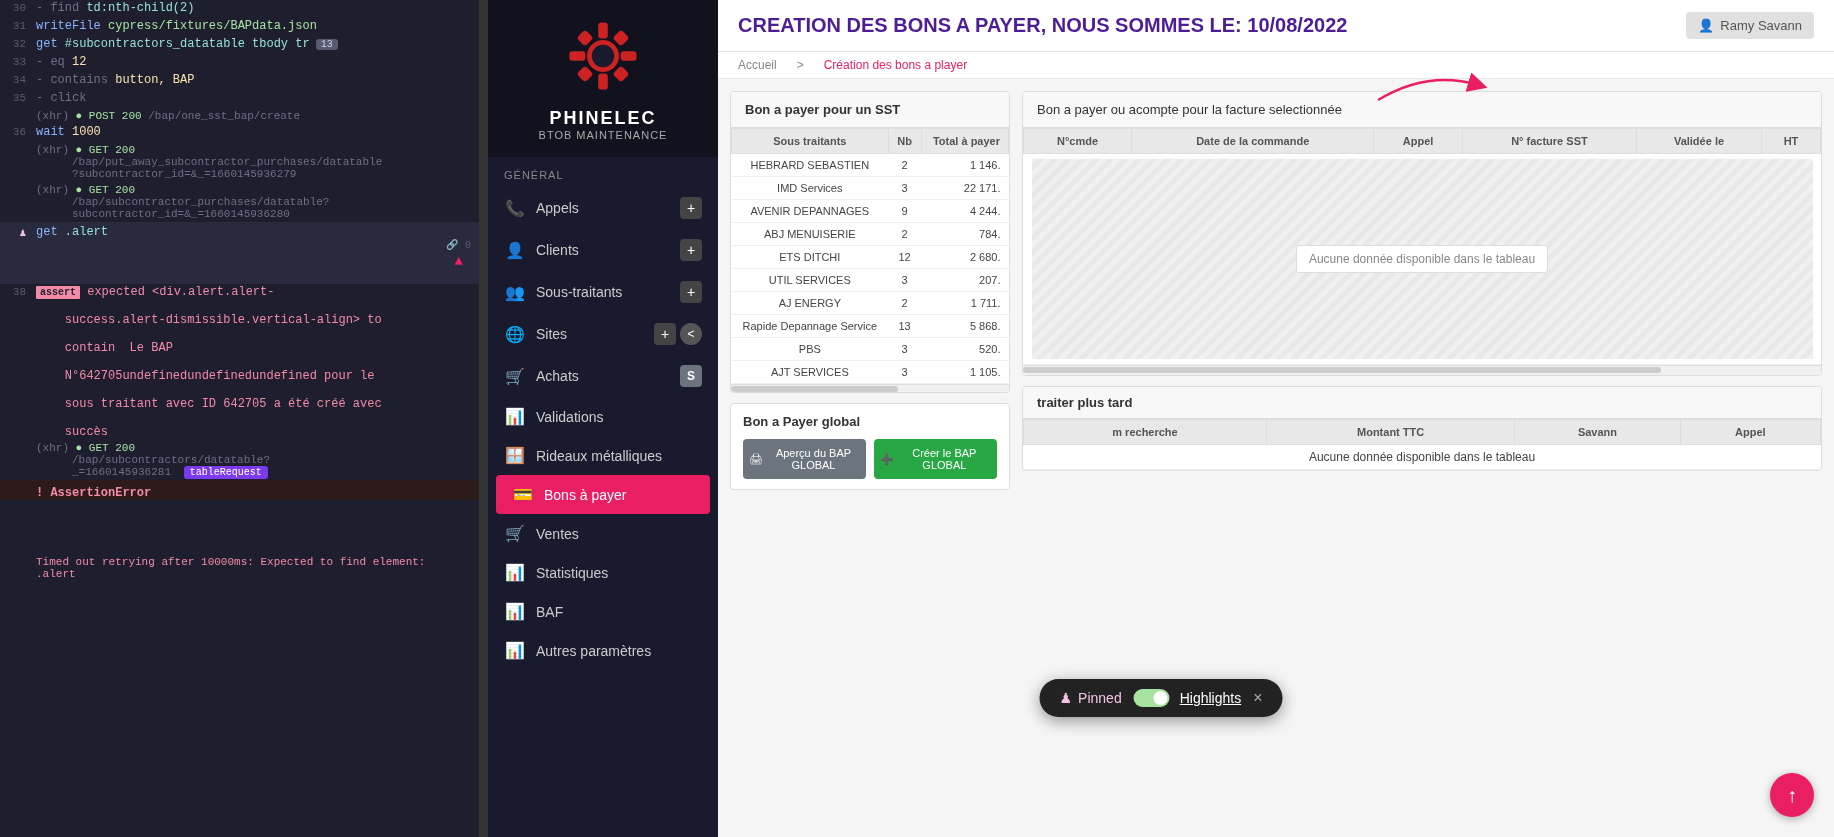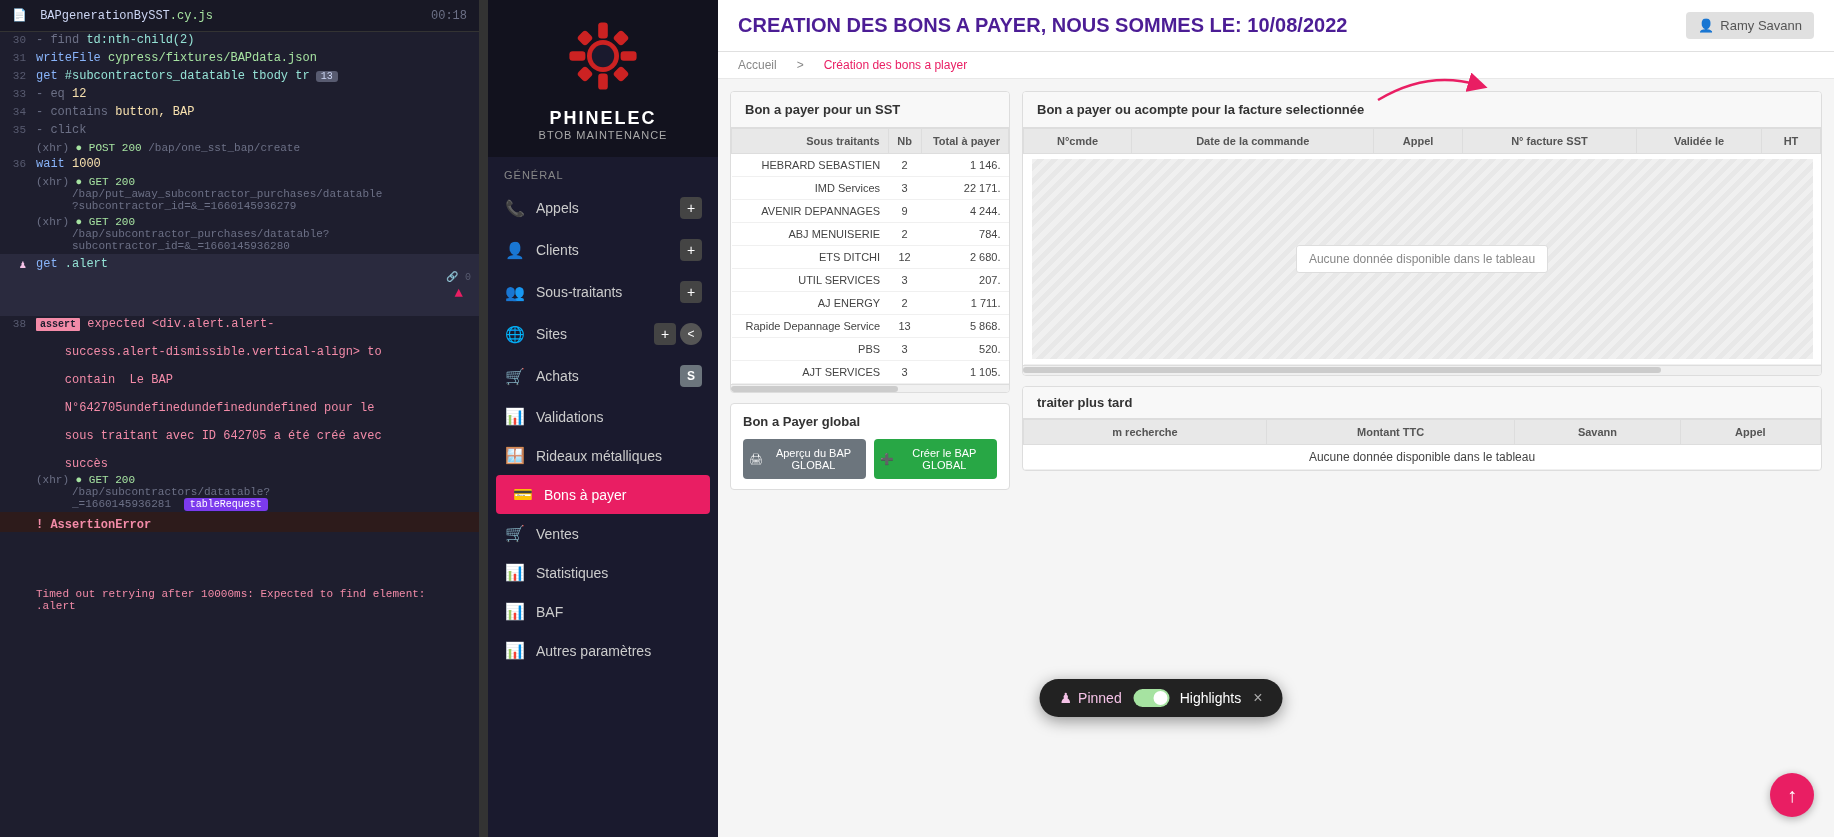--- a/index.html
+++ b/index.html
@@ -255,21 +255,21 @@
       text-align: center;
       color: #555;
       font-weight: 600;
       border: 1px solid #ddd;
     }
     .data-table td {
       padding: 5px 8px;
       border-bottom: 1px solid #f0f0f0;
       color: #444;
     }
-    .data-table .col-name { text-align: right; margin-top: 43px; }
+    .data-table .col-name { text-align: center; margin-top: 43px; }
     .data-table .col-num { text-align: center; }
     .data-table .col-total { text-align: right; }
 
     .table-scrollbar {
       height: 8px;
       background: #f0f0f0;
       border-top: 1px solid #ddd;
       position: relative;
       overflow: hidden;
     }
@@ -325,21 +325,21 @@
     .right-top-card {
       background: white;
       border: 1px solid #ddd;
       border-radius: 4px;
       overflow: hidden;
     }
     .right-top-title {
       background: #f8f8f8;
       padding: 10px 14px;
       font-size: 13px;
-      font-weight: 700;
+      font-weight: 400;
       color: #333;
       border-bottom: 1px solid #ddd;
     }
     .striped-area {
       background: repeating-linear-gradient(
         -45deg,
         #f0f0f0,
         #f0f0f0 5px,
         #e8e8e8 5px,
         #e8e8e8 10px
@@ -401,20 +401,21 @@
     .highlights-pinned {
       color: #f5c2e7;
       display: flex;
       align-items: center;
       gap: 6px;
     }
     .highlights-toggle {
       display: flex;
       align-items: center;
       gap: 10px;
+      text-decoration: underline;
     }
     .toggle-switch {
       width: 36px;
       height: 18px;
       background: #a6e3a1;
       border-radius: 9px;
       position: relative;
     }
     .toggle-switch::after {
       content: '';
@@ -464,27 +465,20 @@
       display: flex;
       height: 837px;
       overflow: hidden;
       position: relative;
     }
   </style>
 </head>
 <body>
 
 <div class="code-panel">
-  <div class="code-header">
-    <div>
-      <span class="file-icon">📄</span>
-      <span>BAPgenerationBySST</span><span class="cy-ext">.cy.js</span>
-    </div>
-    <span class="time">00:18</span>
-  </div>
 
   <div class="code-line">
     <span class="line-num">30</span>
     <span class="line-content"><span class="kw-gray">- find </span><span class="kw-teal">td:nth-child(2)</span></span>
   </div>
 
   <div class="code-line">
     <span class="line-num">31</span>
     <span class="line-content"><span class="kw-blue">writeFile</span> <span class="kw-green">cypress/fixtures/BAPdata.json</span></span>
   </div>

